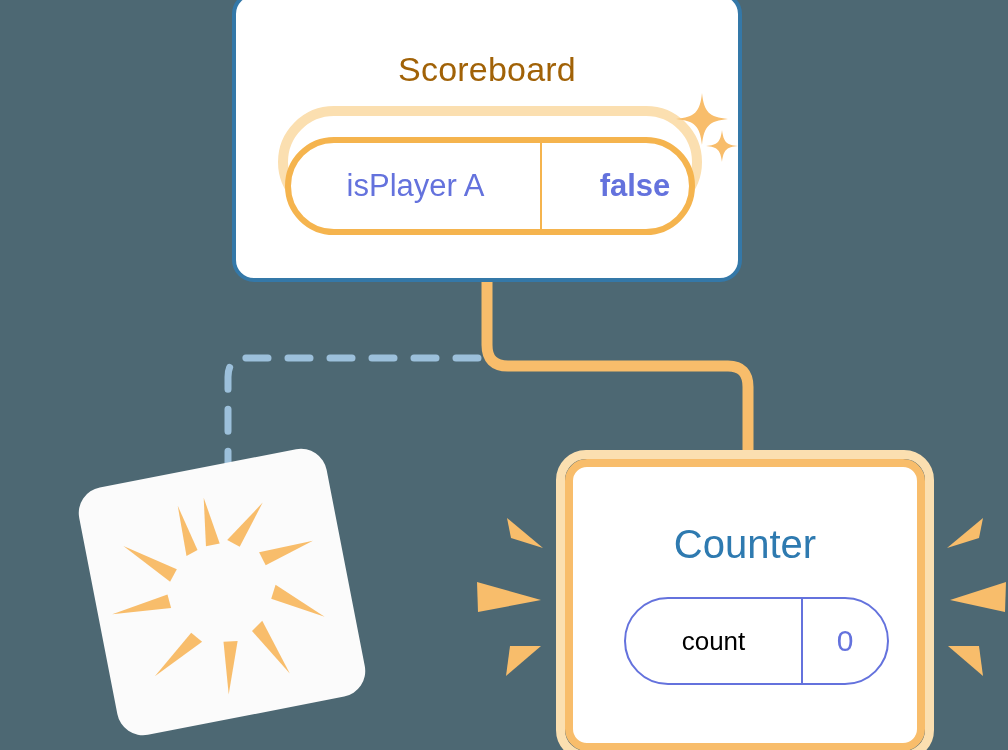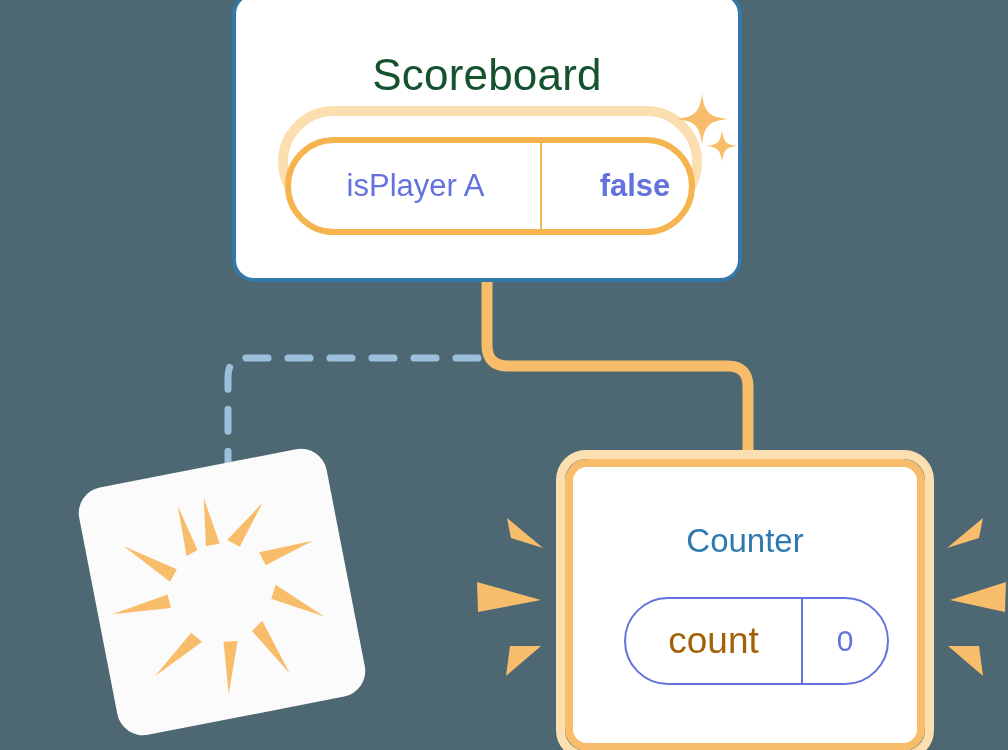--- a/index.html
+++ b/index.html
@@ -34,22 +34,22 @@
     border: 4px solid #3478a8;
     border-radius: 22px;
     box-sizing: border-box;
     z-index: 6;
   }
   #scoreboard-title {
     position: absolute;
     left: 0; top: 54px;
     width: 100%;
     text-align: center;
-    font-size: 44px;
-    color: #14532d;
+    font-size: 34px;
+    color: #a16207;
     letter-spacing: 0.2px;
   }
   
   #sb-pill-wrap {
     position: absolute;
     left: 42px;
     top: 110px;
     width: 424px;
     height: 112px;
   }
@@ -112,43 +112,43 @@
     box-sizing: border-box;
     border: 8px solid #f8bd6b;
     border-radius: 22px;
     background: #ffffff;
   }
   #counter-title {
     position: absolute;
     left: 0; top: 55px;
     width: 100%;
     text-align: center;
-    font-size: 33px;
+    font-size: 40px;
     color: #2e7ab0;
   }
   #ct-pill {
     position: absolute;
     left: 51px;
     top: 130px;
     width: 265px;
     height: 88px;
     box-sizing: border-box;
     border: 2px solid #6472dd;
     border-radius: 44px;
     background: #ffffff;
     display: flex;
     align-items: stretch;
   }
   #ct-pill-key {
     flex: 0 0 175px;
     display: flex;
     align-items: center;
     justify-content: center;
-    font-size: 37px;
-    color: #a16207;
+    font-size: 26px;
+    color: #000000;
     border-right: 2px solid #6472dd;
   }
   #ct-pill-val {
     flex: 1;
     display: flex;
     align-items: center;
     justify-content: center;
     font-size: 30px;
     color: #6472dd;
   }

